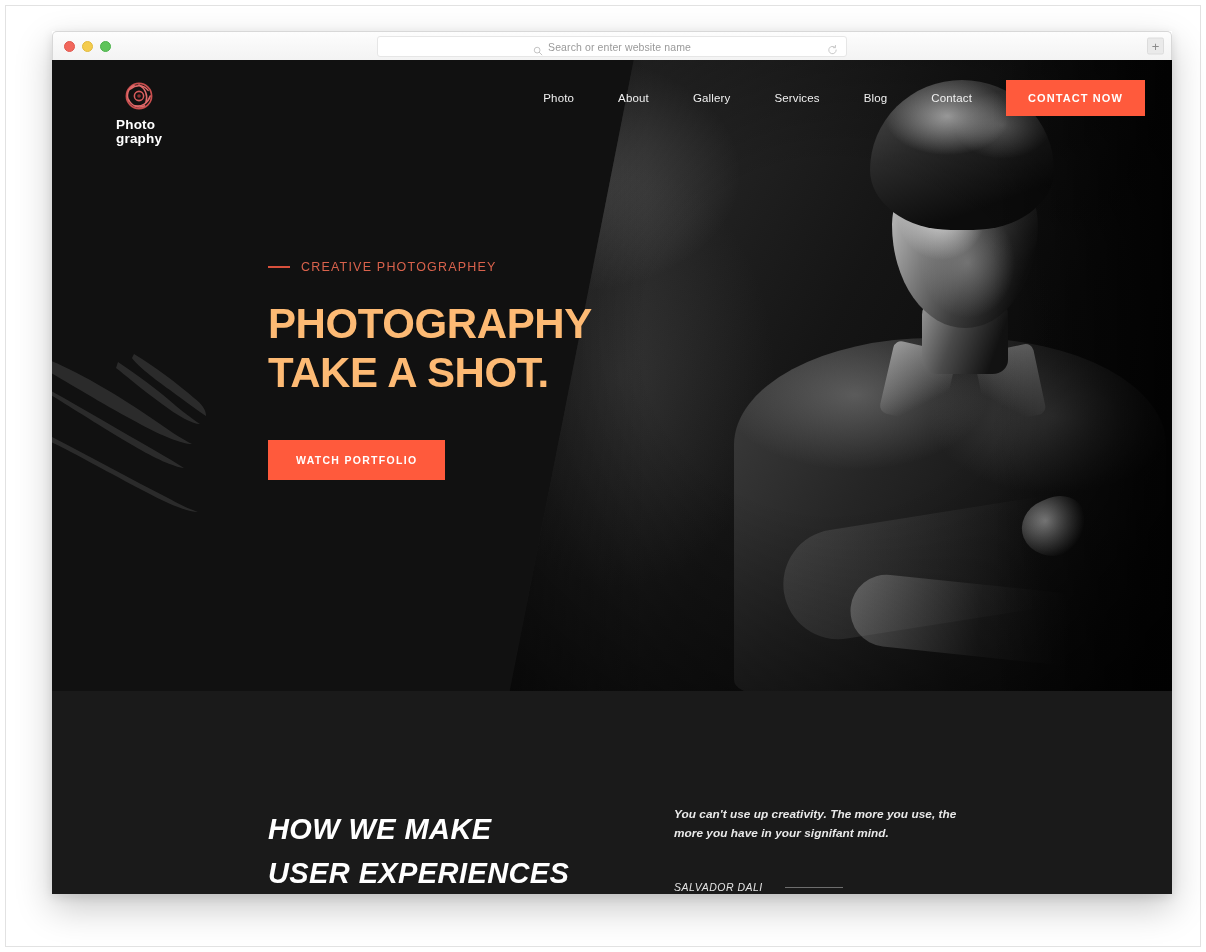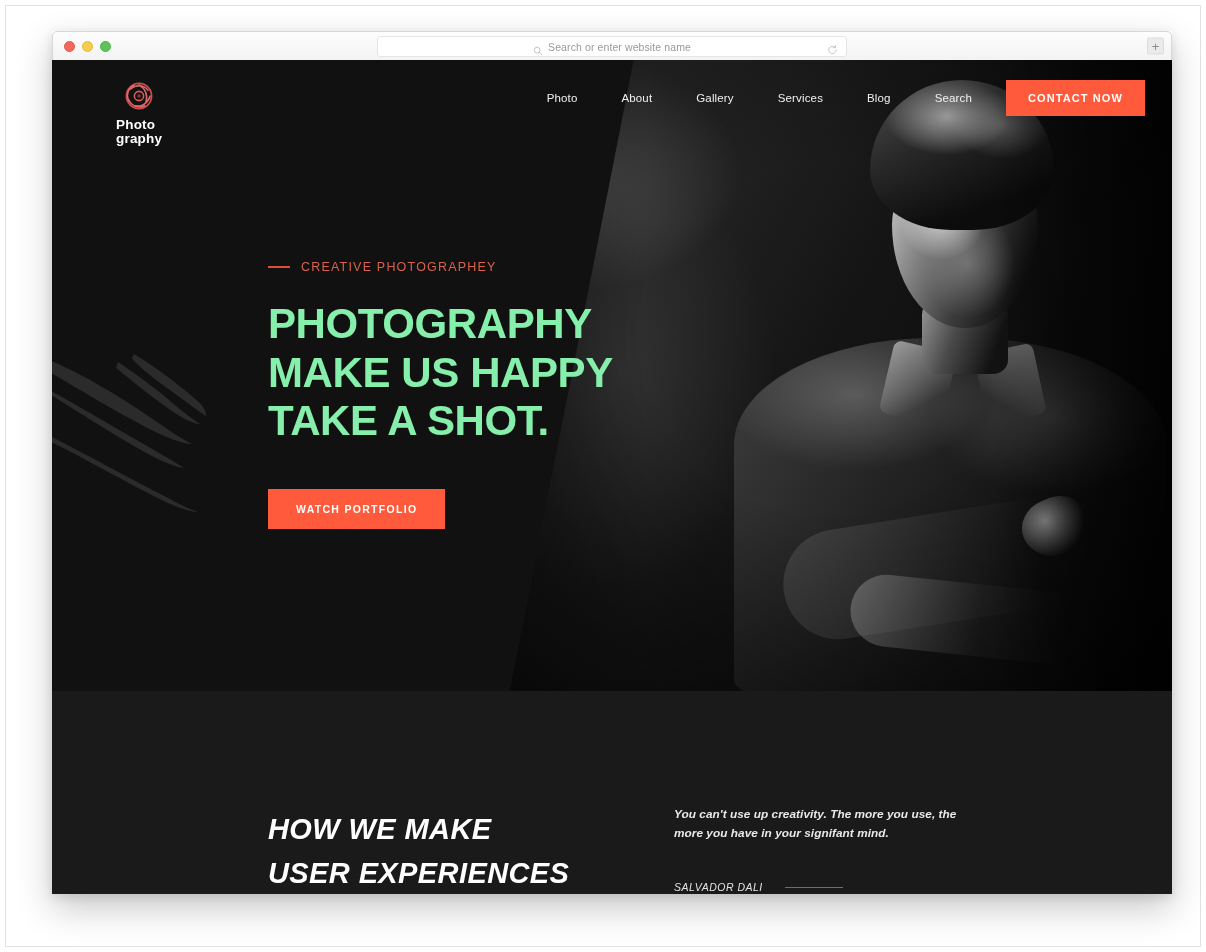--- a/index.html
+++ b/index.html
@@ -248,21 +248,21 @@
     margin-bottom: 26px;
     text-align: right;
   }
   #eyebrow-dash {
     display: block; width: 22px; height: 1.5px; background: #d8503c;
   }
   #eyebrow-text {
     color: #d9624c; font-size: 12.5px; letter-spacing: 1.2px;
   }
   #hero-title {
-    color: #86efac;
+    color: #fdba74;
     font-size: 42px;
     font-weight: bold;
     line-height: 1.16;
     letter-spacing: -.4px;
   }
   #hero-title span { display: block; white-space: nowrap; }
   #watch-portfolio-btn {
     margin-top: 43px;
     background: #ff5a3c;
     color: #ffffff;
@@ -392,35 +392,34 @@
               <span id="logo-line2">graphy</span>
             </span>
           </div>
 
           <nav id="main-nav">
             <a class="nav-link" href="#">Photo</a>
             <a class="nav-link" href="#">About</a>
             <a class="nav-link" href="#">Gallery</a>
             <a class="nav-link" href="#">Services</a>
             <a class="nav-link" href="#">Blog</a>
-            <a class="nav-link" href="#">Search</a>
+            <a class="nav-link" href="#">Contact</a>
           </nav>
 
           <button id="contact-now-btn">CONTACT NOW</button>
         </div>
 
         <div id="hero-copy">
           <div id="hero-eyebrow">
             <span id="eyebrow-dash"></span>
             <span id="eyebrow-text">CREATIVE PHOTOGRAPHEY</span>
           </div>
 
           <h1 id="hero-title">
             <span>PHOTOGRAPHY</span>
-            <span>MAKE US HAPPY</span>
             <span>TAKE A SHOT.</span>
           </h1>
 
           <button id="watch-portfolio-btn">WATCH PORTFOLIO</button>
         </div>
       </div>
 
       <div id="lower-section">
 
         <h2 id="lower-heading">

